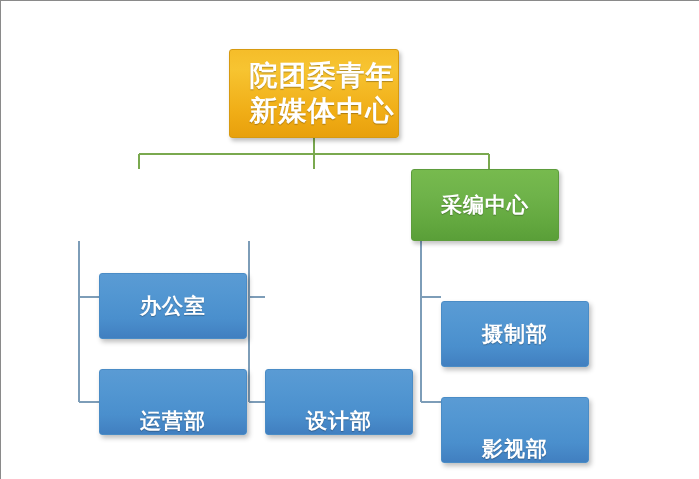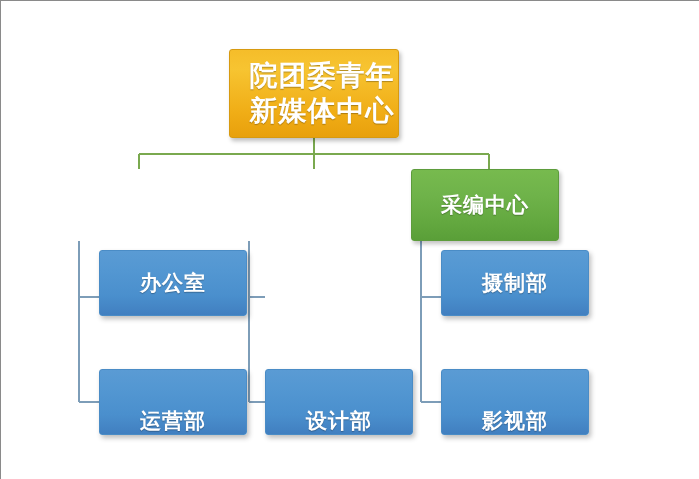--- a/index.html
+++ b/index.html
@@ -84,22 +84,22 @@
     width: 148px;
     height: 66px;
     font-size: 21px;
     background: linear-gradient(180deg, #5a9bd4 0%, #5397d2 30%, #4a8fcd 70%, #417fc0 100%);
     border: 1px solid #4a8cc6;
     border-radius: 3px;
     box-shadow: 2px 3px 5px rgba(0,0,0,0.26);
   }
   .node.dept.col1 { left: 98px; }
   .node.dept.col2 { left: 264px; }
-  .node.dept.col3 { left: 440px; }
-  .node.dept.row1 { top: 249px; }
+  .node.dept.col3 { left: 440px; margin-top: 28px; }
+  .node.dept.row1 { top: 272px; }
   .node.dept.row2 { top: 368px; align-items: flex-end; }
 </style>
 </head>
 <body>
 
 <div id="canvas">
 
   <svg id="wires" viewBox="0 0 699 479" xmlns="http://www.w3.org/2000/svg">
     <g stroke="#7aa94f" stroke-width="1.4" fill="none" shape-rendering="crispEdges">
 

